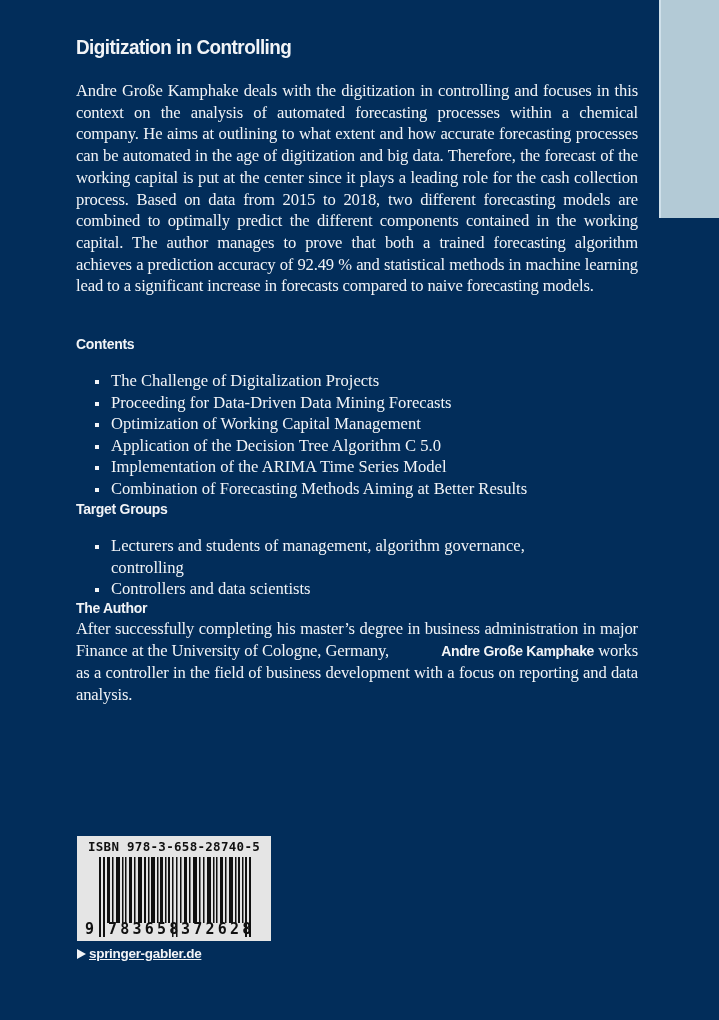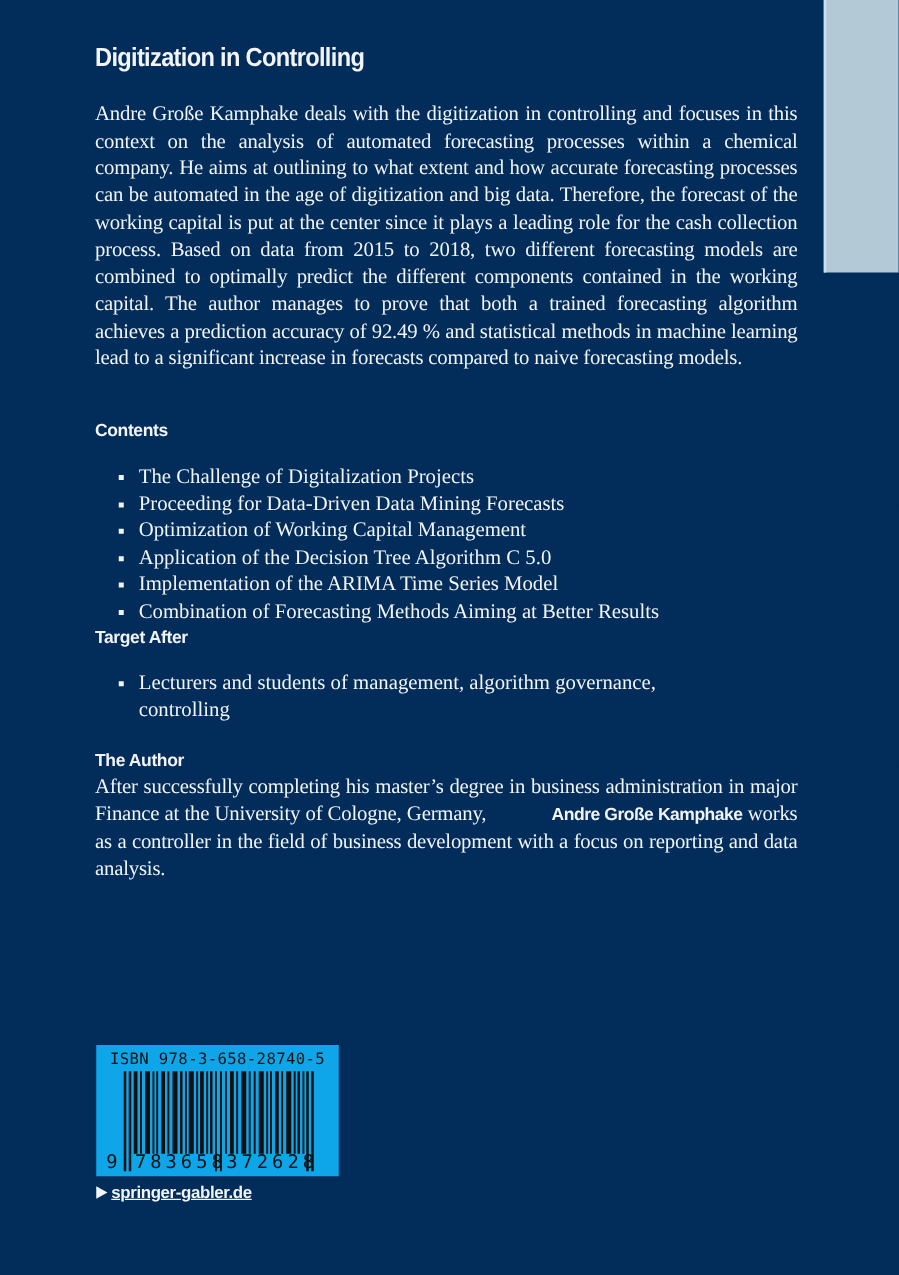--- a/index.html
+++ b/index.html
@@ -39,21 +39,21 @@
   .blist li::before {
     content: ""; position: absolute; left: 3px; top: 10px;
     width: 4px; height: 4px; background: #f2f4f7;
   }
   .author-bold {
     font-family: "Liberation Sans", "DejaVu Sans", sans-serif;
     font-weight: bold; font-size: 14px; letter-spacing: -0.4px; margin-left: 48px;
   }
   .barcode-box {
     position: absolute; left: 77px; top: 836px; width: 194px; height: 105px;
-    background: #0ea5e9; color: #111;
+    background: #e5e5e5; color: #111; font-weight: bold;
   }
   .isbn-text {
     position: absolute; top: 3px; left: 0; width: 194px; text-align: center;
     font-family: "DejaVu Sans Mono", "Liberation Mono", monospace;
     font-size: 12.5px; letter-spacing: 0.3px;
   }
   .bars { position: absolute; left: 0; top: 0; }
   .digits {
     position: absolute; bottom: 4px;
     font-family: "DejaVu Sans Mono", "Liberation Mono", monospace;
@@ -84,23 +84,24 @@
   <div class="heading" style="top:336px">Contents</div>
   <ul class="blist" style="top:354px">
     <li>The Challenge of Digitalization Projects</li>
     <li>Proceeding for Data-Driven Data Mining Forecasts</li>
     <li>Optimization of Working Capital Management</li>
     <li>Application of the Decision Tree Algorithm C 5.0</li>
     <li>Implementation of the ARIMA Time Series Model</li>
     <li>Combination of Forecasting Methods Aiming at Better Results</li>
   </ul>
 
-  <div class="heading" style="top:501px">Target After</div>
+  <div class="heading" style="top:501px">Target Groups</div>
   <ul class="blist" style="top:519px; width:460px">
     <li>Lecturers and students of management, algorithm governance, controlling</li>
+    <li>Controllers and data scientists</li>
   </ul>
 
   <div class="heading" style="top:600px">The Author</div>
   <div class="para" style="top:618px"><span>After successfully completing his master’s degree in business administration in major Finance at the University of Cologne, Germany, </span><span class="author-bold">Andre Große Kamphake</span><span> works as a controller in the field of business development with a focus on reporting and data analysis.</span></div>
 </div>
 
 <div class="barcode-box">
   <div class="isbn-text">ISBN 978-3-658-28740-5</div>
   <svg class="bars" width="194" height="105">
     <g fill="#111">

